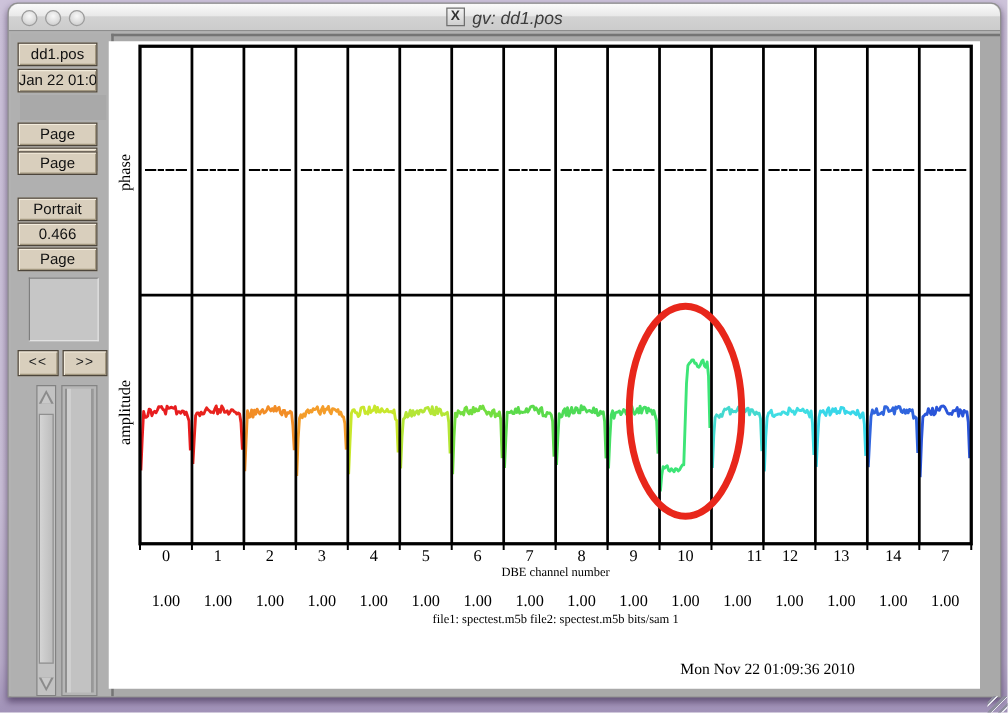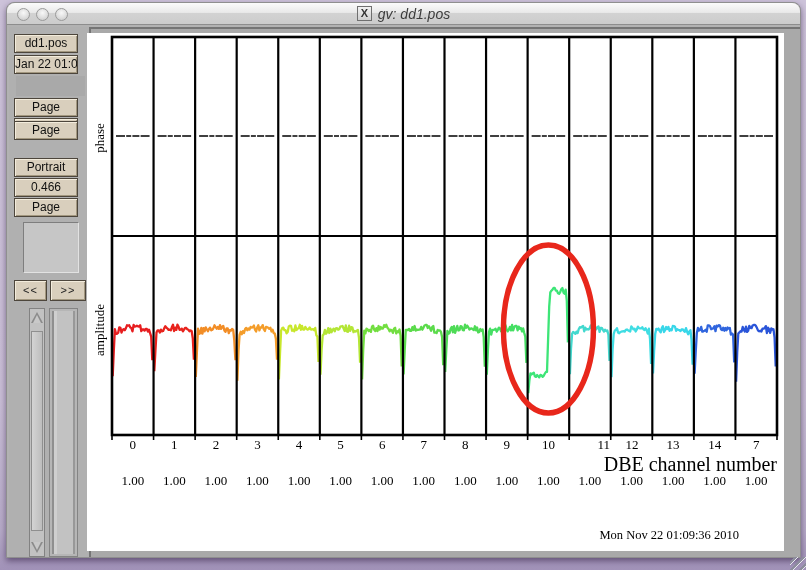--- a/index.html
+++ b/index.html
@@ -58,26 +58,26 @@
             background:#b6b6b6; border:1px solid #848484; }
   .scrollbar .thumb { position:absolute; left:2px; top:2px; width:23px; height:243px;
             background:linear-gradient(90deg,#8f8f8f 0 2px,#cfcfcf 2px 5px,#c2c2c2 5px 21px,#989898 21px); }
 
   
   .viewport { position:absolute; left:82px; top:24px; width:711px; height:530px; background:#a9a9a9;
               border-top:2px solid #757575; border-left:2px solid #757575; }
   .page { position:absolute; left:87px; top:33px; width:697px; height:518px; background:#ffffff; }
   .plot-label { position:absolute; font-family:"Liberation Serif", serif; font-size:13px; color:#000;
                 transform:rotate(-90deg); transform-origin:center; width:70px; text-align:center; }
-  .axis-caption { position:absolute; font-family:"Liberation Serif", serif; font-size:20px; color:#000;
-                  text-align:right; }
+  .axis-caption { position:absolute; font-family:"Liberation Serif", serif; font-size:10px; color:#000;
+                  text-align:center; }
   .ch-label { position:absolute; font-family:"Liberation Serif", serif; font-size:13px; color:#000;
               width:40px; text-align:center; }
   .timestamp { position:absolute; font-family:"Liberation Serif", serif; font-size:12.5px; color:#000;
-               text-align:right; }
+               text-align:center; }
   .grip { position:absolute; right:-2px; bottom:-5px; width:18px; height:18px;
           background:repeating-linear-gradient(135deg, transparent 0 3px, #8d8d9d 3px 5px, #e8e8ee 5px 6px); }
 </style>
 </head>
 <body>
 
 <div class="window">
   <div class="titlebar">
     <div class="lights">
       <span class="light"></span>
@@ -221,16 +221,17 @@
       <div class="ch-label" style="left: 399.844px; top: 440px;">1.00</div>
       <div class="ch-label" style="left: 441.406px; top: 440px;">1.00</div>
       <div class="ch-label" style="left: 482.969px; top: 440px;">1.00</div>
       <div class="ch-label" style="left: 524.531px; top: 440px;">1.00</div>
       <div class="ch-label" style="left: 566.094px; top: 440px;">1.00</div>
       <div class="ch-label" style="left: 607.656px; top: 440px;">1.00</div>
       <div class="ch-label" style="left: 649.219px; top: 440px;">1.00</div>
     </div>
 
   <div class="axis-caption" style="left:25px; top:420px; width:665px;">DBE channel number</div>
+  <div class="axis-caption" style="left:25px; top:457px; width:665px;">file1: spectest.m5b file2: spectest.m5b bits/sam 1</div>
   <div class="timestamp" style="left:402px; top:495px; width:250px;">Mon Nov 22 01:09:36 2010</div>
 </div>
 
 <div class="grip"></div>
 
 </body></html>

